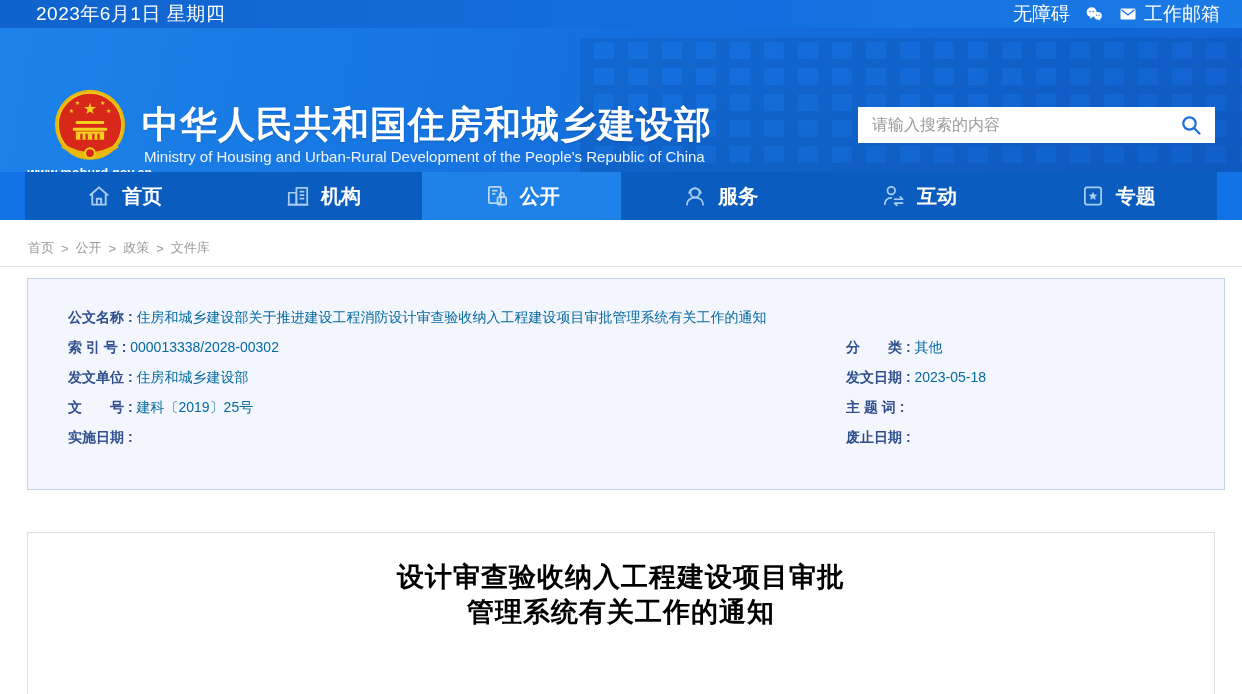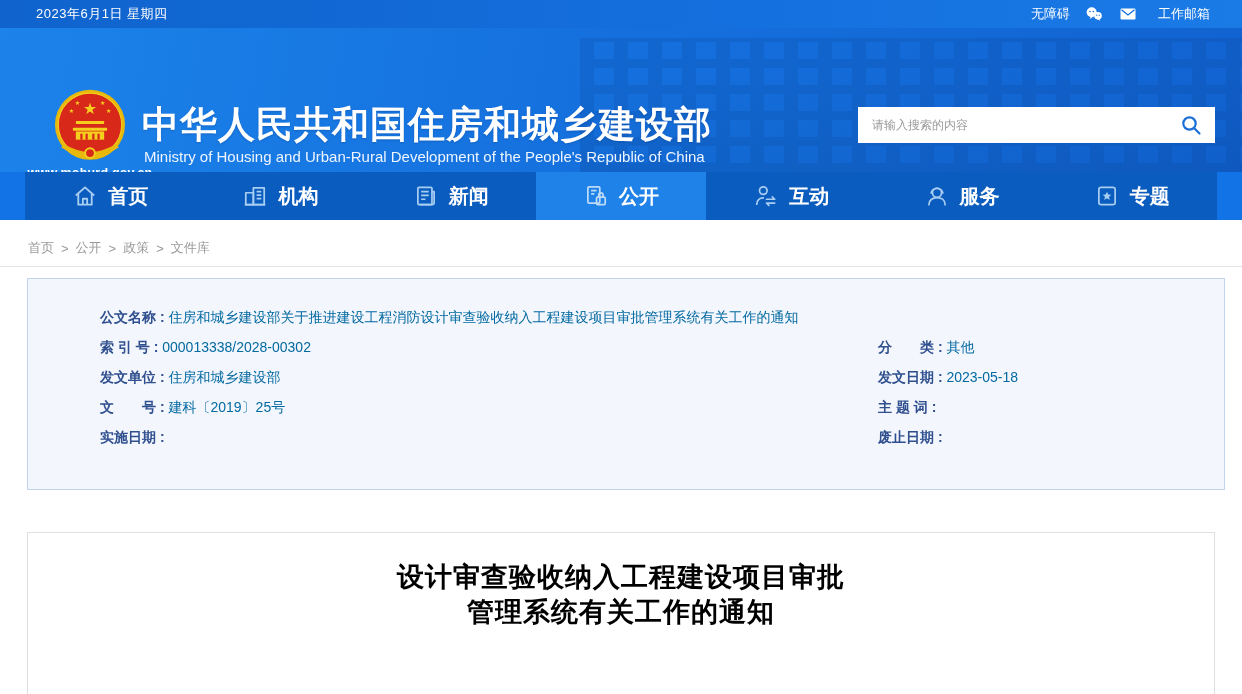--- a/index.html
+++ b/index.html
@@ -6,27 +6,27 @@
   body{
     width:1242px;height:694px;position:relative;overflow:hidden;
     background:#ffffff;
     font-family:"Liberation Sans","DejaVu Sans",sans-serif;
   }
   
   .topbar{
     position:absolute;top:0;left:0;width:1242px;height:28px;
     background:linear-gradient(90deg,#1063cd 0%,#1470de 60%,#1a7ae6 100%);
     color:#fff;display:flex;align-items:center;justify-content:space-between;
-    font-size:13px;
+    font-size:19px;
   }
   .topbar-date{margin-left:36px;letter-spacing:.5px;}
-  .topbar-right{margin-right:32px;display:flex;align-items:center;gap:14px;font-family:Liberation Mono, monospace;}
+  .topbar-right{margin-right:22px;display:flex;align-items:center;gap:14px;font-family:Liberation Mono, monospace;}
   .topbar-link{cursor:pointer;}
   .topbar-icon{width:20px;height:20px;display:block;cursor:pointer;}
-  .mail-group{display:flex;align-items:center;gap:20px;cursor:pointer;}
+  .mail-group{display:flex;align-items:center;gap:6px;cursor:pointer;}
   
   .header{
     position:absolute;top:28px;left:0;width:1242px;height:144px;
     background:linear-gradient(100deg,#1c83ea 0%,#1571de 45%,#1163d1 100%);
     overflow:hidden;
   }
   .bldg{
     position:absolute;top:10px;left:580px;width:662px;height:134px;opacity:.14;
     background:
       repeating-linear-gradient(90deg,#06367e 0 14px,transparent 14px 34px),
@@ -49,21 +49,21 @@
   }
   .site-name-en{
     position:absolute;left:144px;top:120px;color:#eef5ff;font-size:15px;
     white-space:nowrap;
   }
   .search{
     position:absolute;left:858px;top:79px;width:357px;height:36px;background:#fff;
     display:flex;align-items:center;padding:0 12px;box-sizing:border-box;
   }
   .search input{
-    flex:1;border:none;outline:none;font-size:12px;color:#0c4a6e;
+    flex:1;border:none;outline:none;font-size:16px;color:#0c4a6e;
     font-family:"Liberation Sans","DejaVu Sans",sans-serif;background:transparent;
   }
   .search input::placeholder{color:#9a9a9a;}
   .search-btn{width:24px;height:24px;border:none;background:transparent;padding:0;cursor:pointer;}
   
   .navwrap{position:absolute;top:172px;left:0;width:1242px;height:48px;background:#1173e6;}
   .nav{margin:0 25px;height:48px;background:#0a5cbe;display:flex;}
   .nav-item{
     flex:1;display:flex;align-items:center;justify-content:center;gap:10px;
     color:#fff;font-size:20px;font-weight:bold;cursor:pointer;white-space:nowrap;
@@ -74,21 +74,21 @@
   .breadcrumb{
     position:absolute;top:239px;left:28px;font-size:13px;color:#999;
     display:flex;gap:7px;align-items:center;
   }
   .crumb{cursor:pointer;}
   .divider{position:absolute;top:266px;left:0;width:1242px;height:1px;background:#e4e4e4;}
   
   .metabox{
     position:absolute;top:278px;left:27px;width:1198px;height:212px;
     background:#f3f6fc;border:1px solid #c0d4ee;box-sizing:border-box;
-    padding:23px 0 0 72px;color:#2f4f8e;font-size:14px;
+    padding:23px 0 0 40px;color:#2f4f8e;font-size:14px;
   }
   .meta-row{display:flex;height:30px;line-height:30px;}
   .meta-cell-left{width:778px;white-space:nowrap;overflow:hidden;}
   .meta-cell-right{white-space:nowrap;}
   .meta-label{font-weight:bold;}
   .meta-colon{font-weight:bold;white-space:pre;}
   .meta-value{color:#0369a1;}
   
   .articlebox{
     position:absolute;top:532px;left:27px;width:1188px;height:230px;
@@ -182,56 +182,48 @@
     <div class="nav-item">
       <svg class="nav-ic" viewBox="0 0 24 24" fill="none" stroke="#a8cdf3" stroke-width="1.6" stroke-linejoin="round">
         <rect x="3.5" y="9" width="7" height="11"></rect>
         <rect x="10.5" y="4.5" width="10" height="15.5"></rect>
         <path d="M13.5 8 H17.8 M13.5 11.2 H17.8 M13.5 14.4 H17.8"></path>
         <path d="M2.5 20 H21.5"></path>
       </svg>
       <span>机构</span>
     </div>
 
-    <div class="nav-item">
-      <svg class="nav-ic" viewBox="0 0 24 24" fill="none" stroke="#a8cdf3" stroke-width="1.6" stroke-linejoin="round">
-        <rect x="4.5" y="4" width="13" height="16" rx="1"></rect>
-        <path d="M17.5 8 H19.5 V18.5 A1.5 1.5 0 0 1 18 20 H6"></path>
-        <path d="M7.5 8 H14.5 M7.5 11.5 H14.5 M7.5 15 H11.5"></path>
-      </svg>
-      <span>新闻</span>
-    </div>
 
     <div class="nav-item active">
       <svg class="nav-ic" viewBox="0 0 24 24" fill="none" stroke="#bcdaf6" stroke-width="1.6" stroke-linejoin="round">
         <rect x="4.5" y="3.5" width="11" height="15" rx="1"></rect>
         <path d="M7.5 7 H12.5 M7.5 10 H10.5"></path>
         <rect x="12.5" y="13" width="8" height="7" rx="1"></rect>
         <path d="M14.5 13 V11.2 A2 2 0 0 1 18.5 11.2 V13"></path>
       </svg>
       <span>公开</span>
     </div>
 
     <div class="nav-item">
+      <svg class="nav-ic" viewBox="0 0 24 24" fill="none" stroke="#a8cdf3" stroke-width="1.6" stroke-linecap="round">
+        <circle cx="12" cy="9" r="4.2"></circle>
+        <path d="M6.6 9.2 A5.6 5.6 0 0 1 17.4 9.2"></path>
+        <path d="M4.5 20 C4.5 15.8 7.8 13.6 12 13.6 C16.2 13.6 19.5 15.8 19.5 20"></path>
+      </svg>
+      <span>服务</span>
+    </div>
+
+    <div class="nav-item">
       <svg class="nav-ic" viewBox="0 0 24 24" fill="none" stroke="#a8cdf3" stroke-width="1.6" stroke-linecap="round" stroke-linejoin="round">
         <circle cx="9.5" cy="7" r="3.5"></circle>
         <path d="M3.5 19.5 C3.5 15.8 6 13.8 9.5 13.8"></path>
         <path d="M12.5 15 H20 L17.8 12.8"></path>
         <path d="M20 18.5 H12.5 L14.7 20.7"></path>
       </svg>
       <span>互动</span>
-    </div>
-
-    <div class="nav-item">
-      <svg class="nav-ic" viewBox="0 0 24 24" fill="none" stroke="#a8cdf3" stroke-width="1.6" stroke-linecap="round">
-        <circle cx="12" cy="9" r="4.2"></circle>
-        <path d="M6.6 9.2 A5.6 5.6 0 0 1 17.4 9.2"></path>
-        <path d="M4.5 20 C4.5 15.8 7.8 13.6 12 13.6 C16.2 13.6 19.5 15.8 19.5 20"></path>
-      </svg>
-      <span>服务</span>
     </div>
 
     <div class="nav-item">
       <svg class="nav-ic" viewBox="0 0 24 24" fill="none" stroke="#a8cdf3" stroke-width="1.6" stroke-linejoin="round">
         <rect x="4.5" y="4" width="15" height="16" rx="2"></rect>
         <path d="M12 8 L13.2 10.6 L16 10.9 L13.9 12.8 L14.5 15.6 L12 14.1 L9.5 15.6 L10.1 12.8 L8 10.9 L10.8 10.6 Z" fill="#a8cdf3" stroke="none"></path>
       </svg>
       <span>专题</span>
     </div>
 

